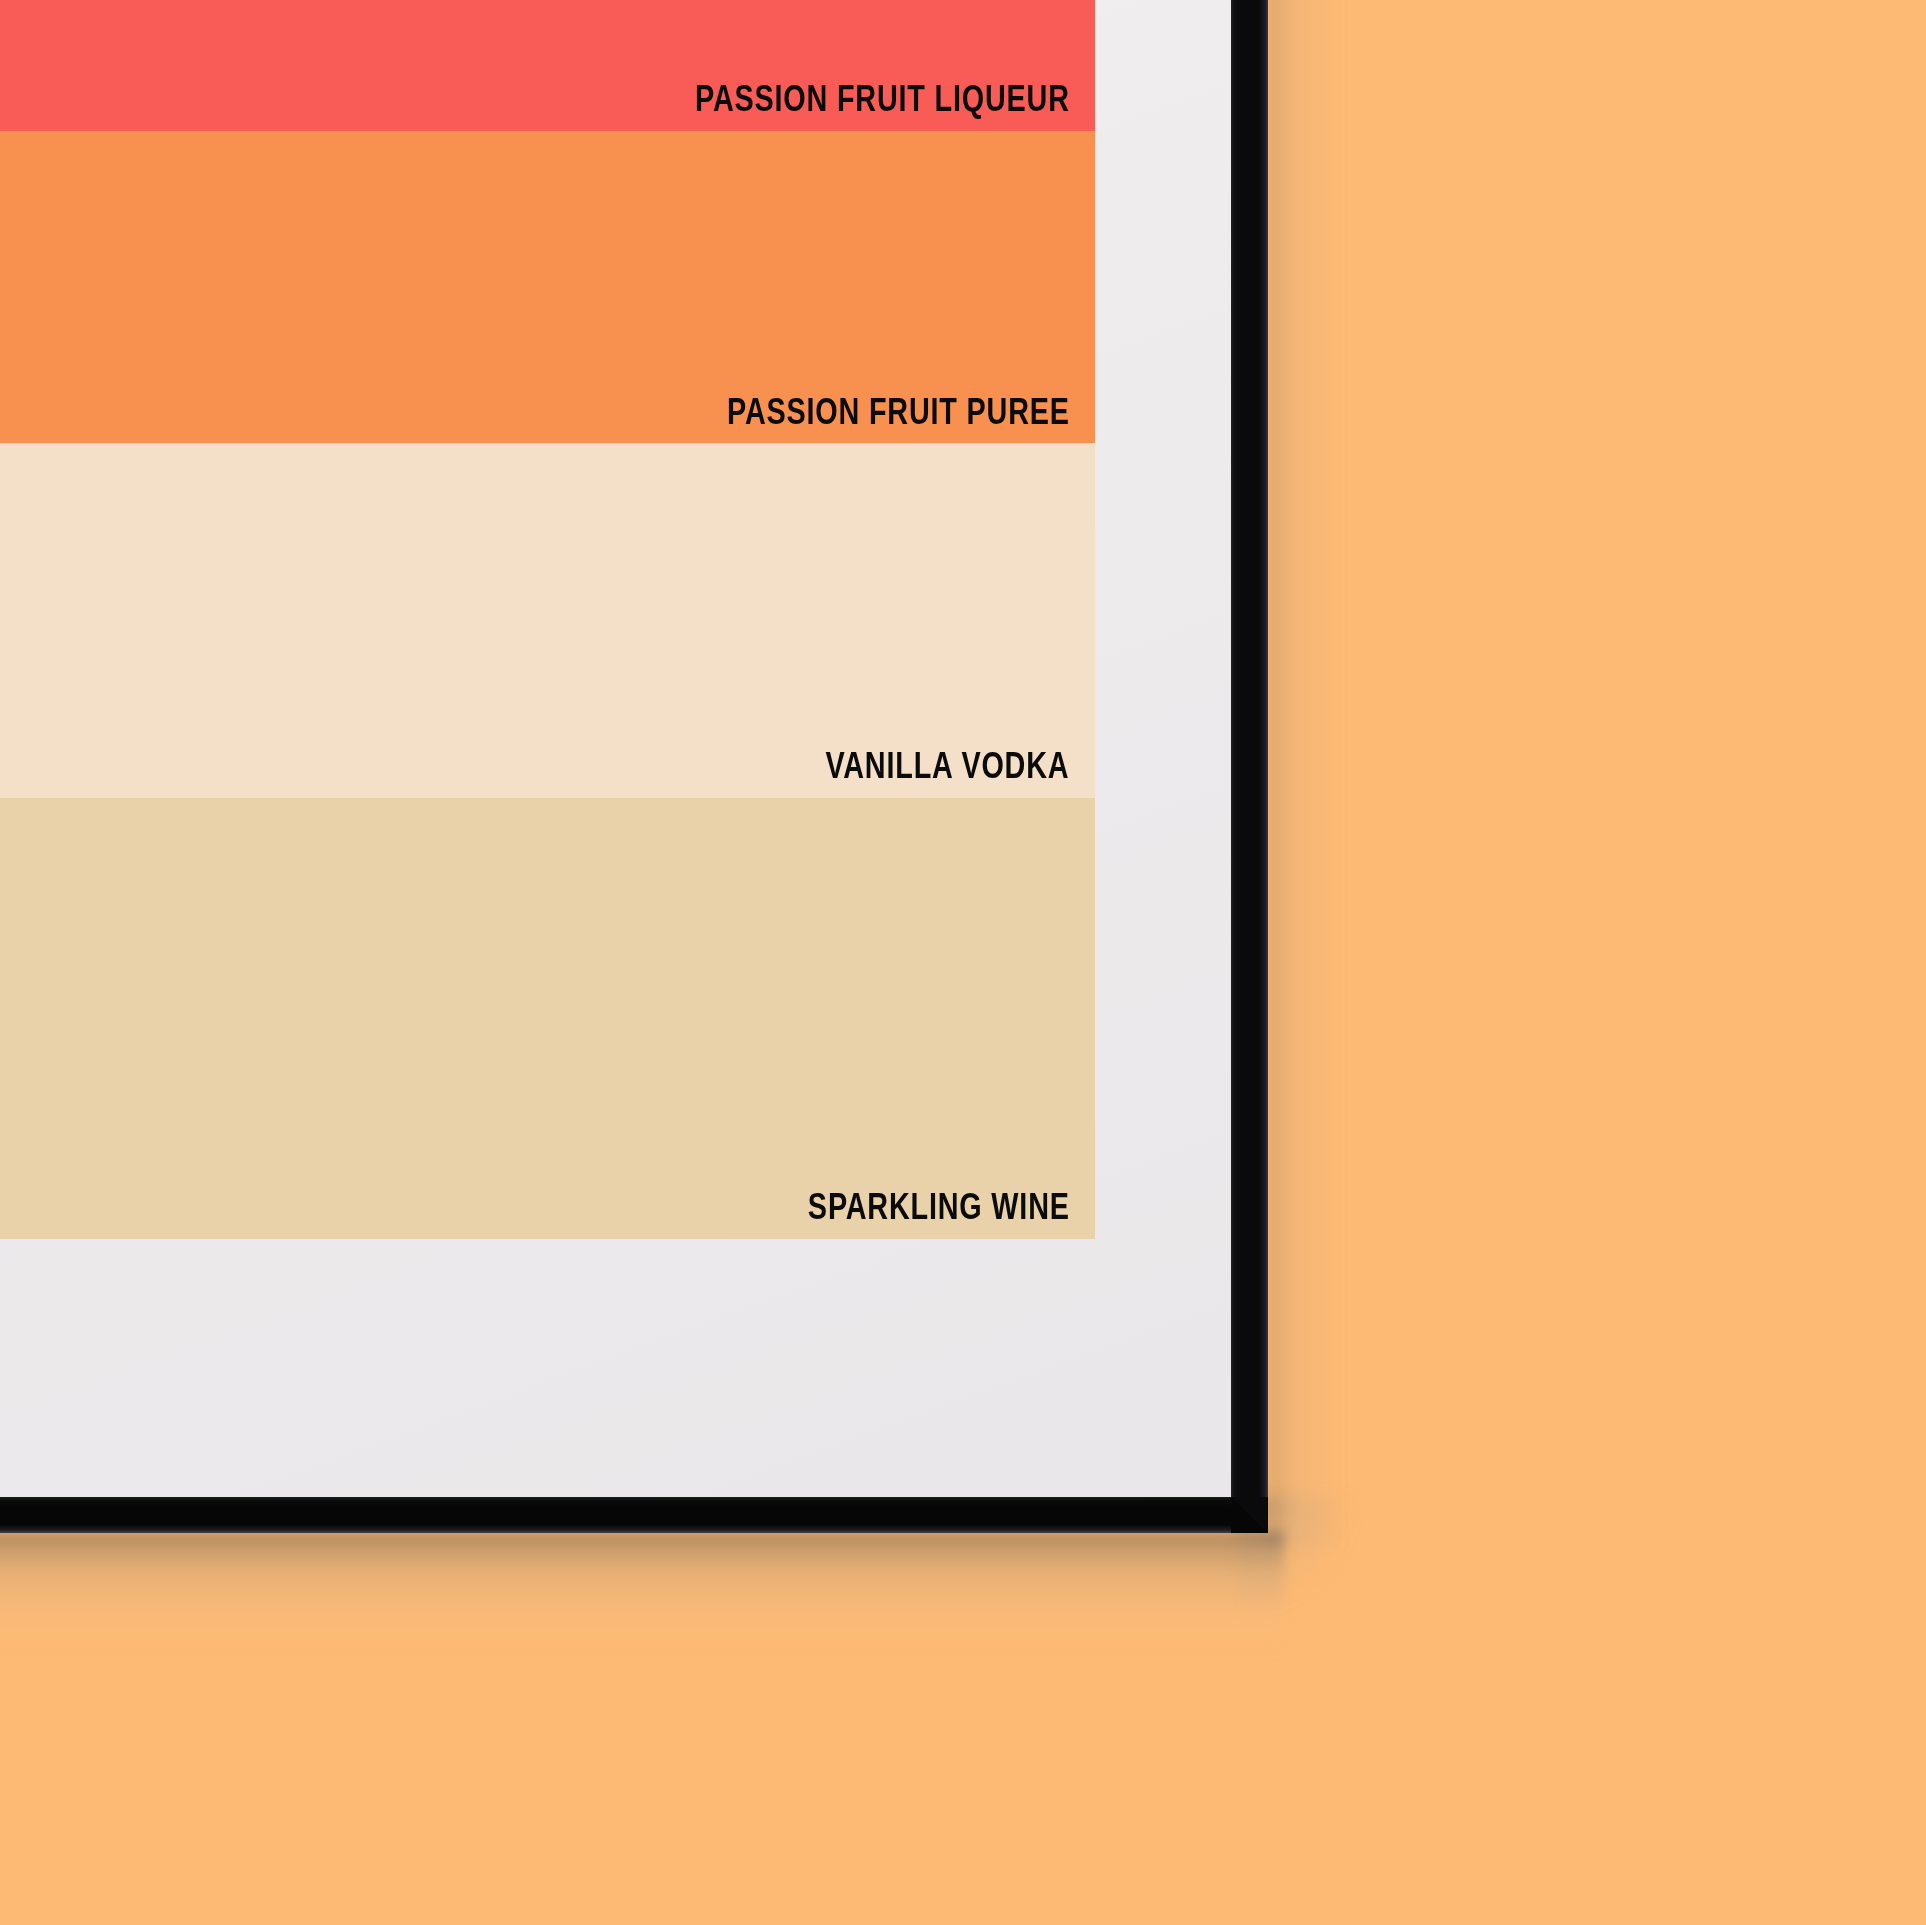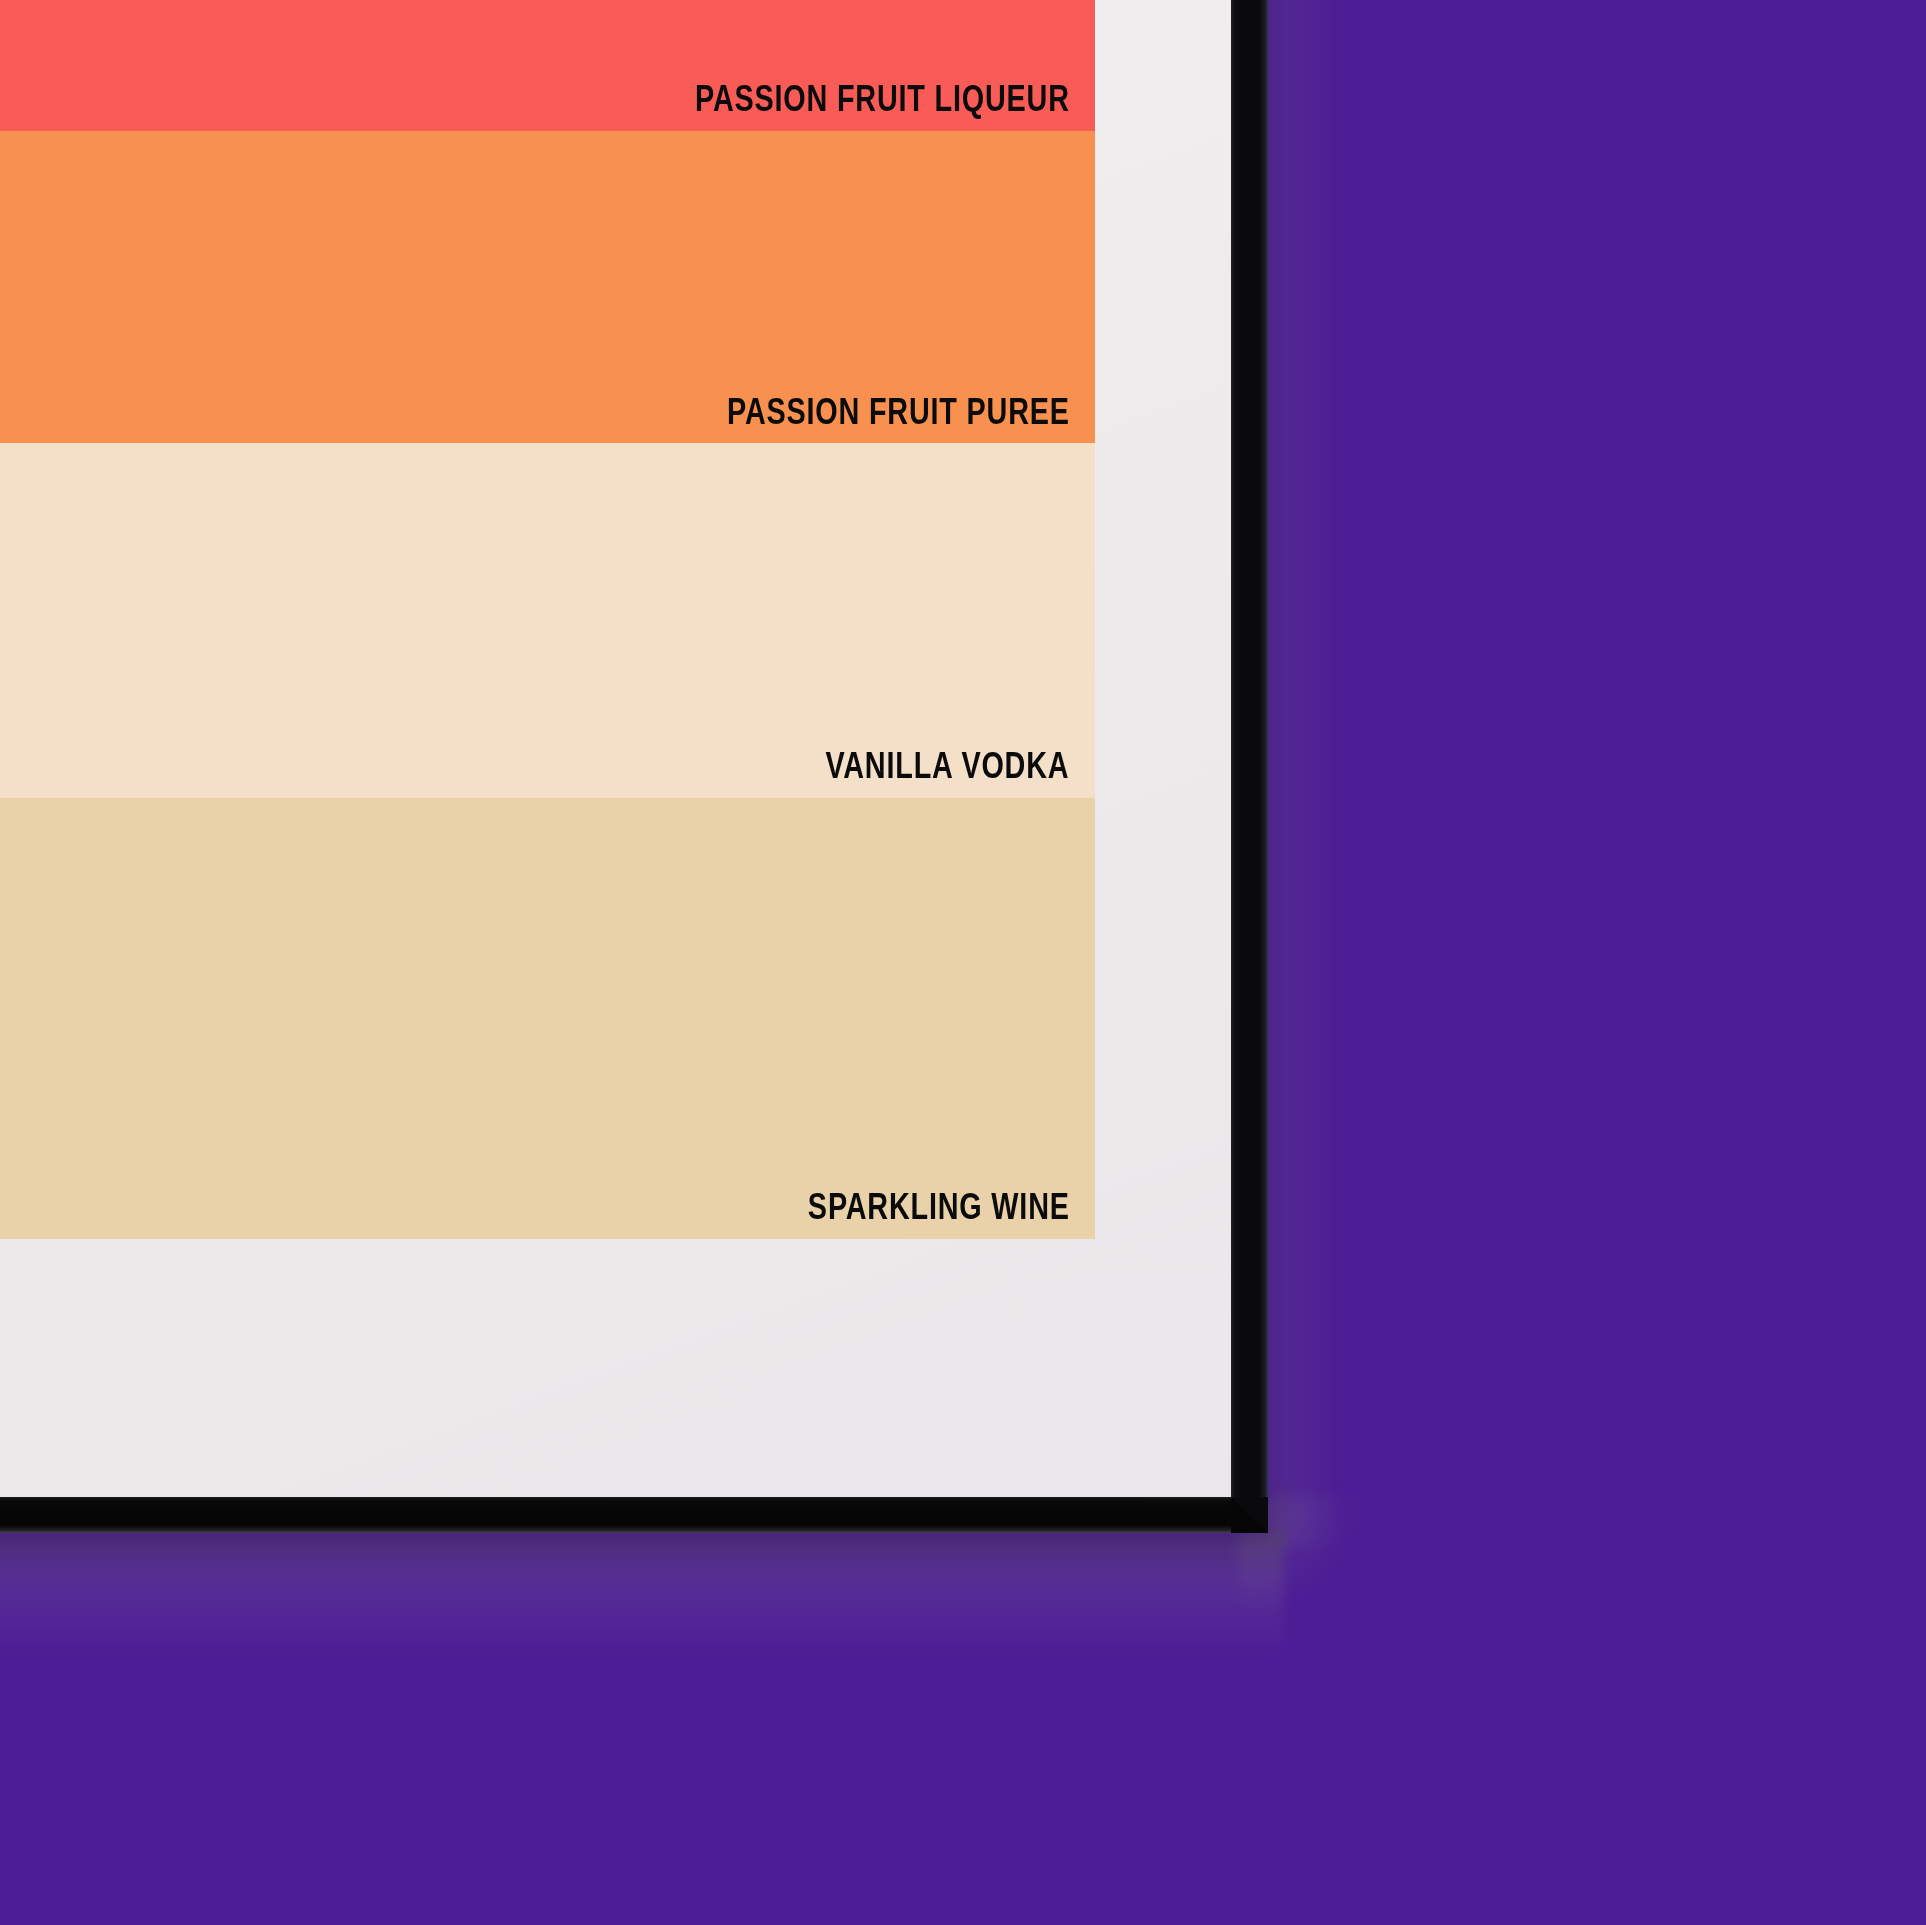--- a/index.html
+++ b/index.html
@@ -154,21 +154,21 @@
   
   #band-passion-fruit-puree   { top: 182px;  height: 313px;  }
   
   #band-vanilla-vodka         { top: 494px;  height: 355px;  }
   
   #band-sparkling-wine        { top: 849px; height: 441px;  }
 </style>
 </head>
 <body>
 
-<div id="scene" style="background-color: #4c1d95; text-align: right;">
+<div id="scene" style="background-color: #fdba74; text-align: right;">
 
   <div class="frame-shadow-bottom"></div>
   <div class="frame-shadow-right"></div>
   <div class="frame-shadow-corner"></div>
 
   <div id="picture-frame">
 
     <div class="frame-bevel-right"></div>
     <div class="frame-bevel-bottom"></div>
 

